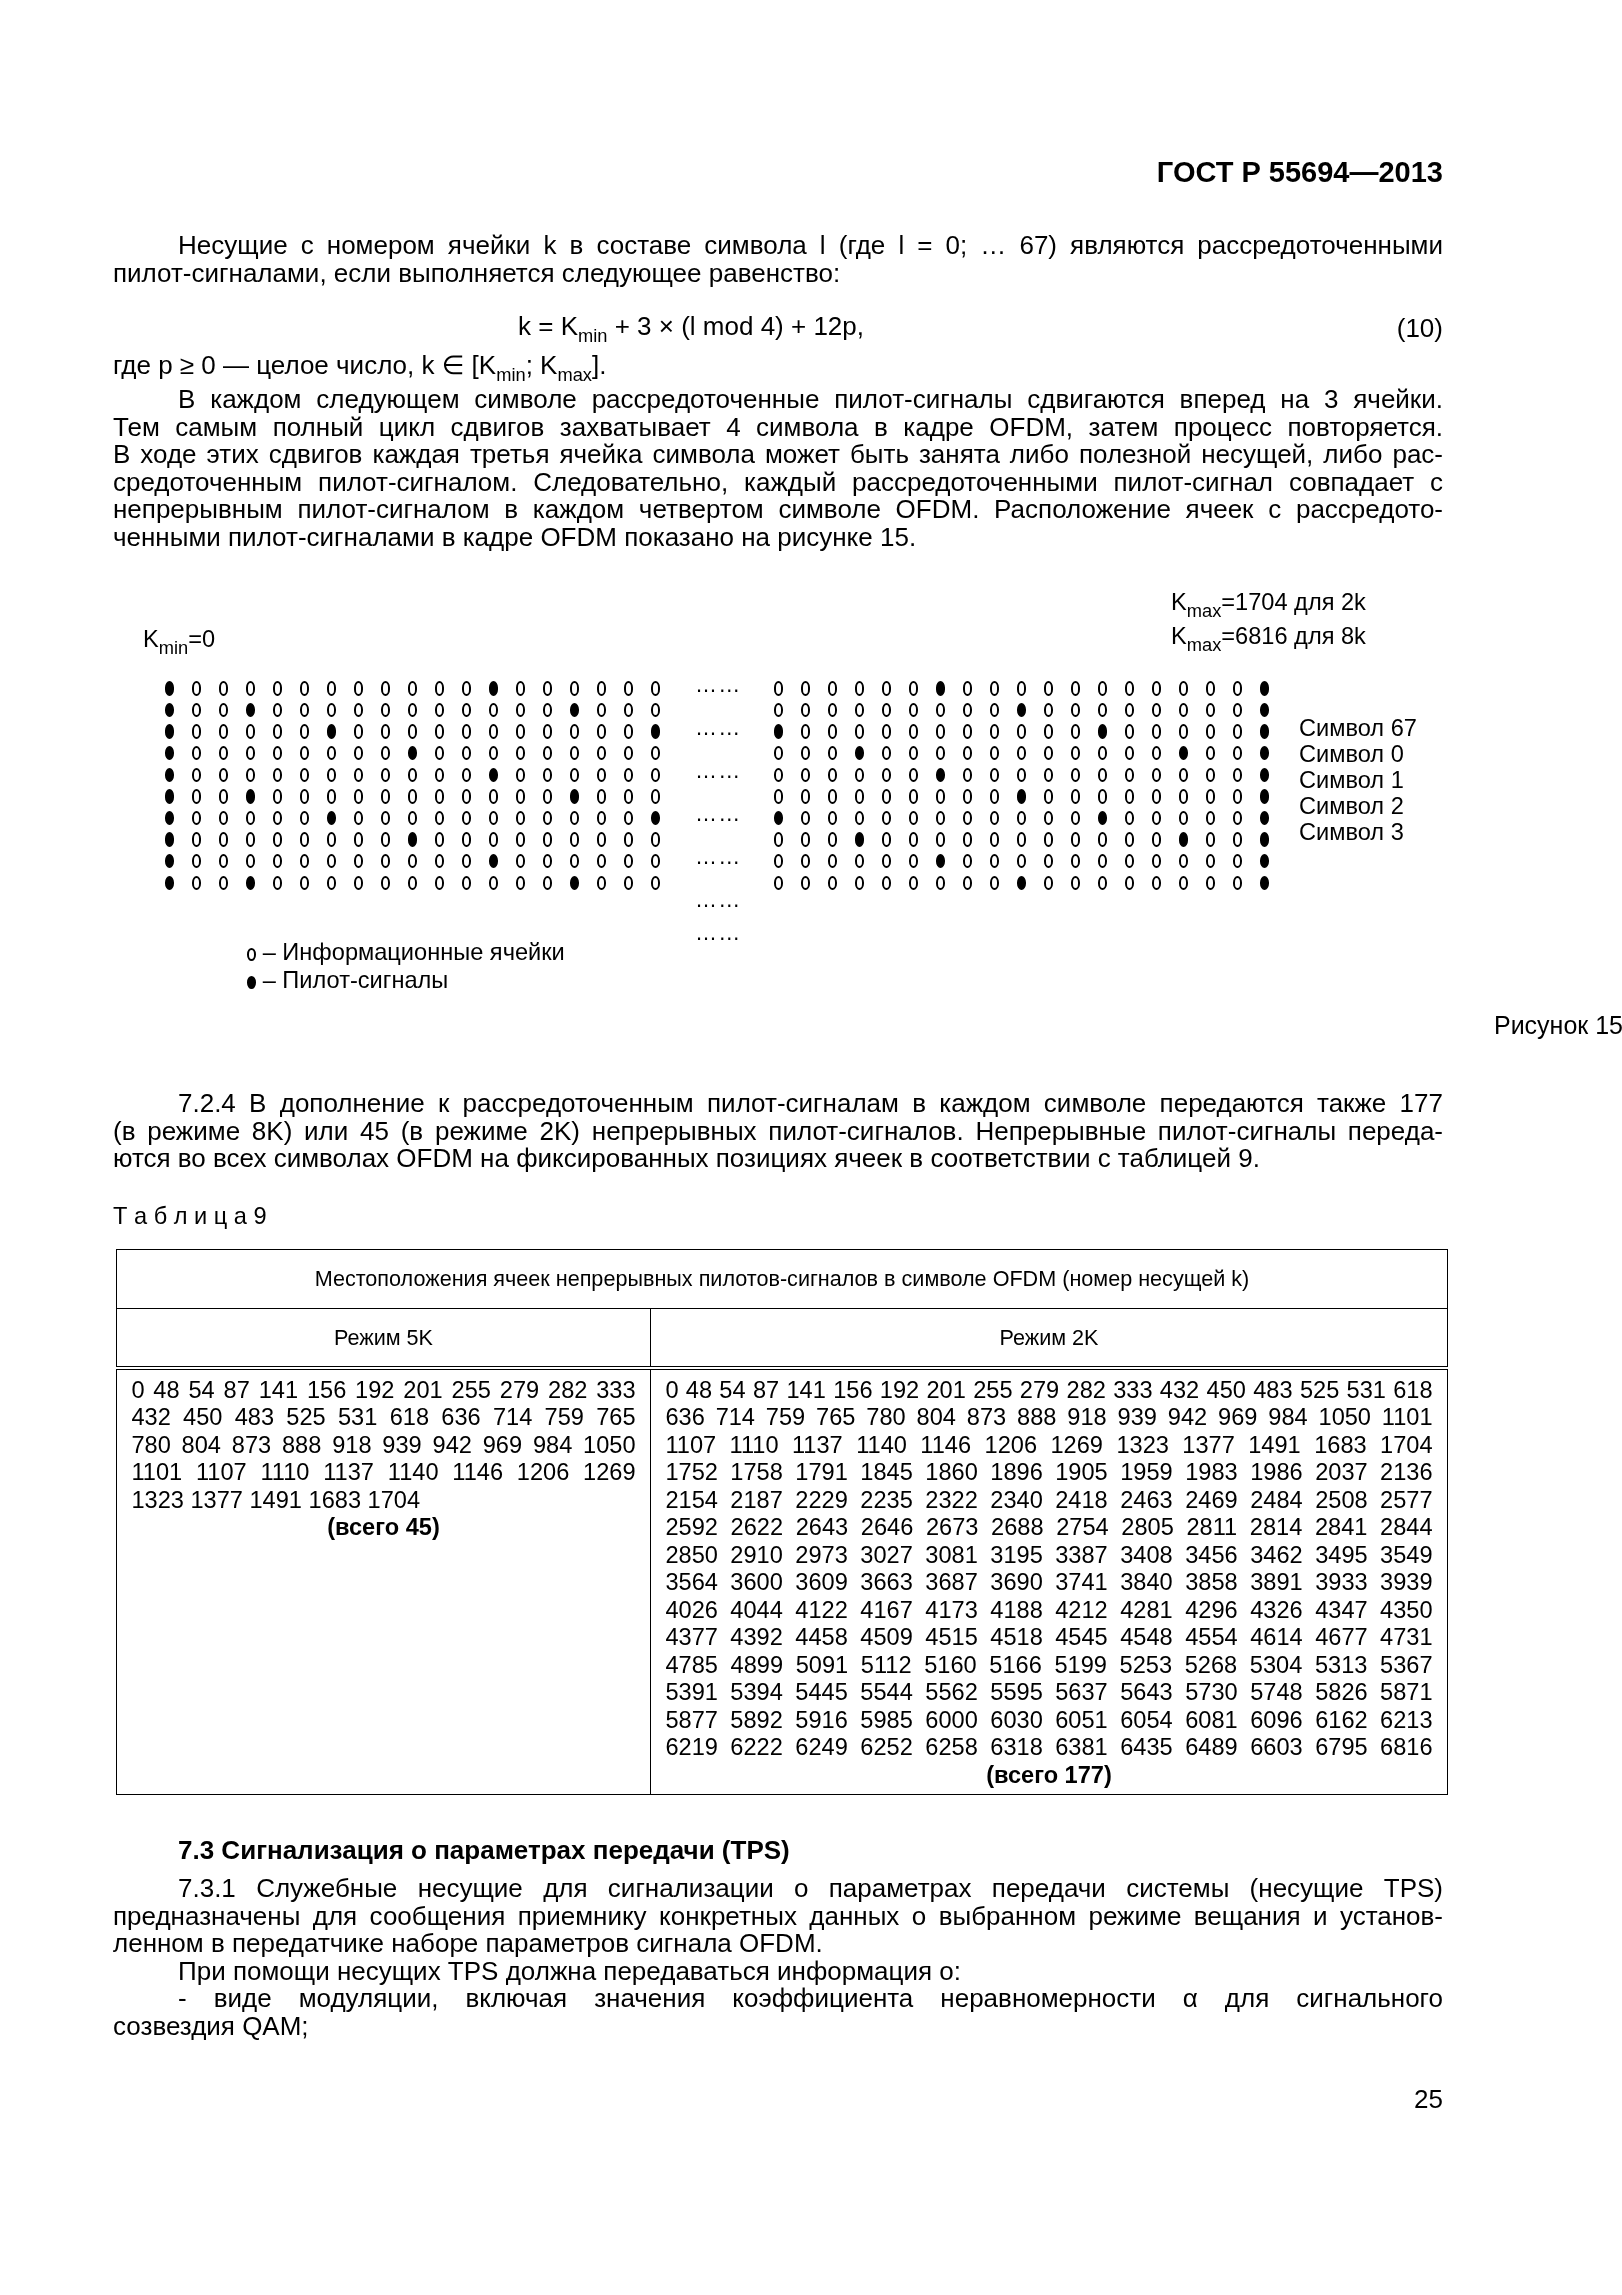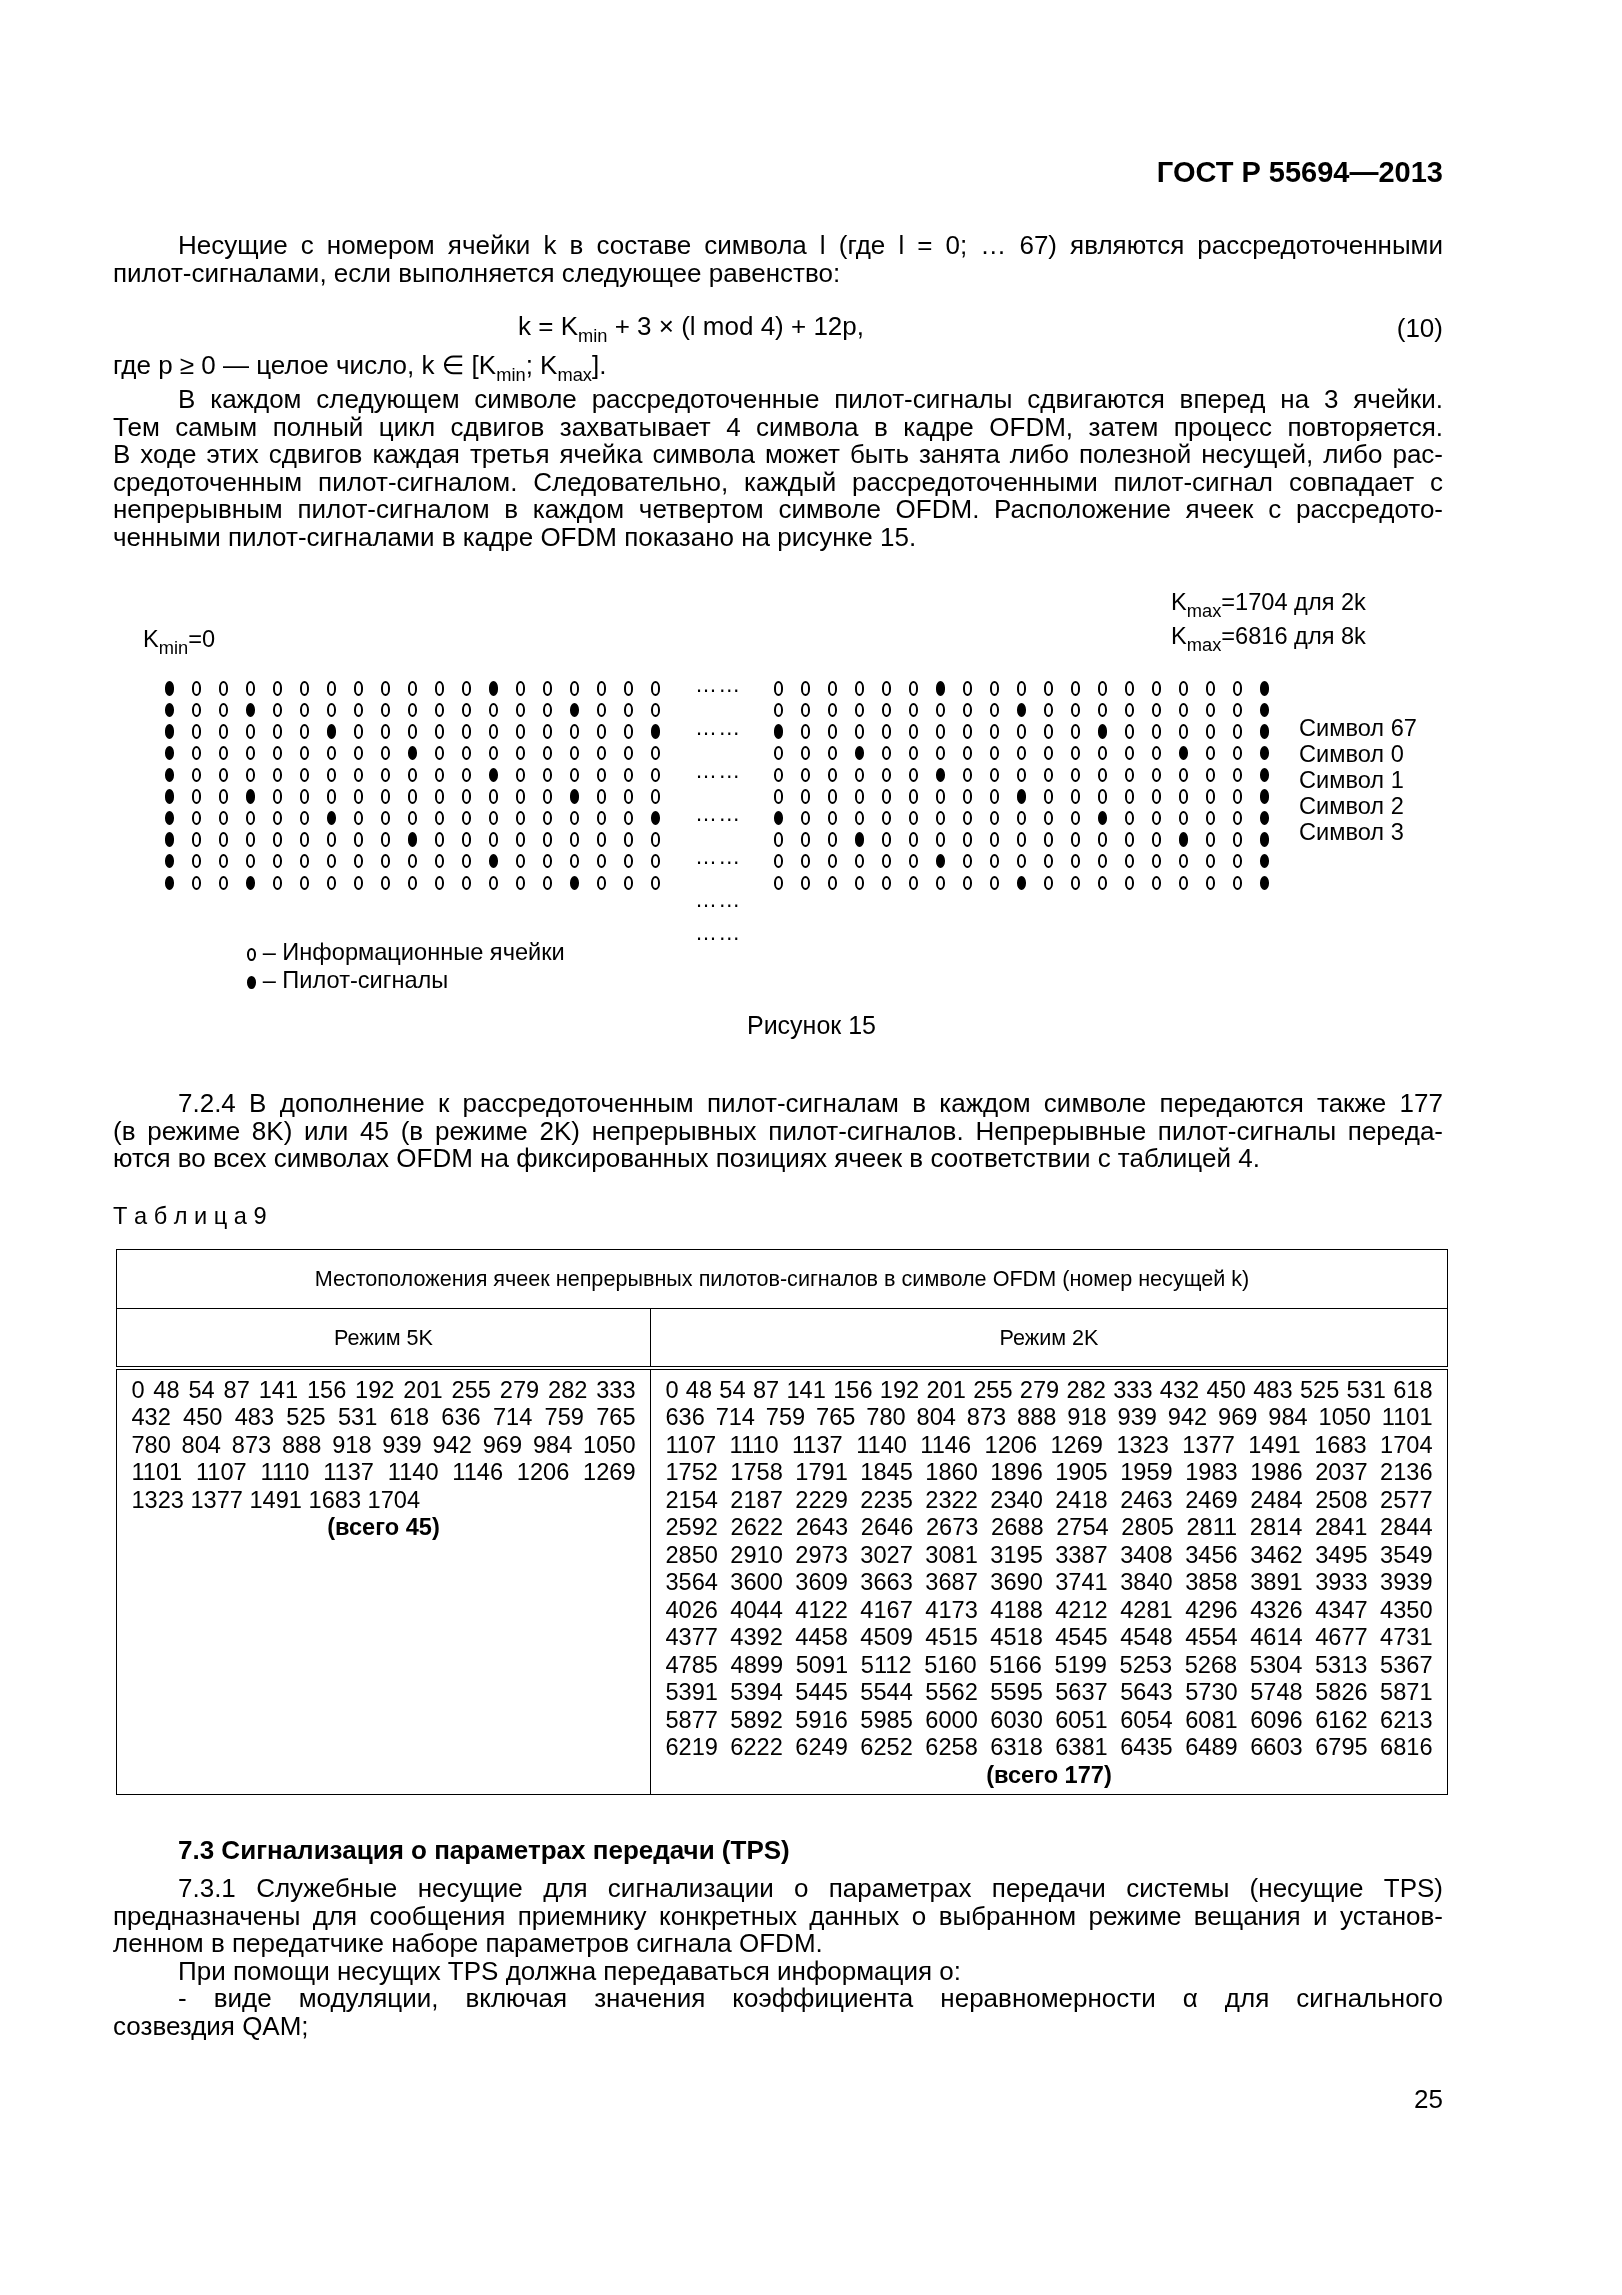--- a/index.html
+++ b/index.html
@@ -472,27 +472,27 @@
 
     <div class="abs lbl" style="left:247px;top:939px;line-height:27.5px;">
       <div>
         <span class="dot" style="display:inline-block;width:9.2px;height:13px;margin:0 6.5px 0 0;vertical-align:-1.3px;"></span><span>– Информационные ячейки</span>
       </div>
       <div>
         <span class="dot f" style="display:inline-block;width:9.2px;height:13px;margin:0 6.5px 0 0;vertical-align:-1.3px;"></span><span>– Пилот-сигналы</span>
       </div>
     </div>
 
-    <div class="abs" style="left:0;width:1623px;text-align:center;top:1011px;font-size:25px;">Рисунок 15</div>
+    <div class="abs" style="left:0;width:1623px;text-align:right;top:1011px;font-size:25px;">Рисунок 15</div>
   </div>
 
   <div class="abs para" style="top:1090px;">
     <div class="line indent">7.2.4  В дополнение к рассредоточенным пилот-сигналам в каждом символе передаются также 177</div>
     <div class="line">(в режиме 8K) или 45 (в режиме 2K) непрерывных пилот-сигналов. Непрерывные пилот-сигналы переда-</div>
-    <div class="line last">ются во всех символах OFDM на фиксированных позициях ячеек в соответствии с таблицей 4.</div>
+    <div class="line last">ются во всех символах OFDM на фиксированных позициях ячеек в соответствии с таблицей 9.</div>
   </div>
 
   <div class="abs" style="left:113px;top:1203px;font-size:23.6px;">Т а б л и ц а  9</div>
 
   <table class="t9">
     <tbody>
         <tr>
       <td colspan="2" class="th1">Местоположения ячеек непрерывных пилотов-сигналов в символе OFDM (номер несущей k)</td>
     </tr>
     <tr>

